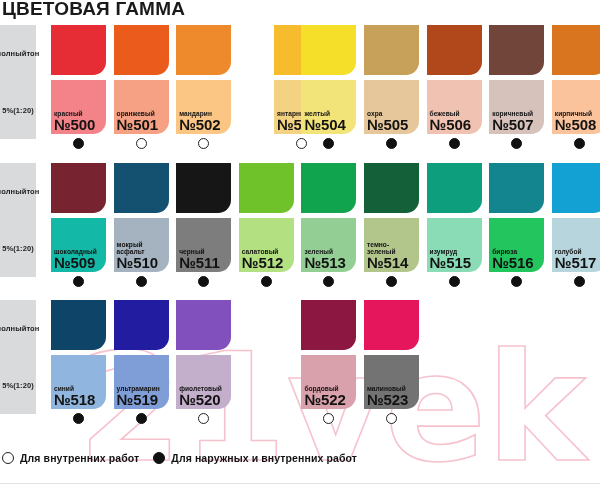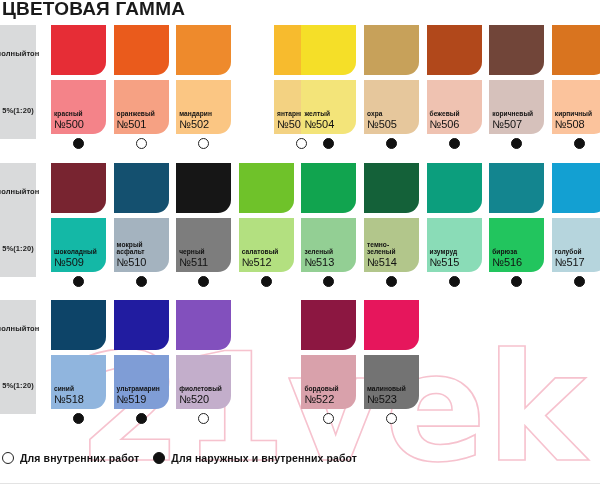--- a/index.html
+++ b/index.html
@@ -124,22 +124,22 @@
   }
   .c-name {
     font-size: 6.6px;
     font-weight: 700;
     color: #121212;
     line-height: 7.6px;
     letter-spacing: .05px;
     white-space: pre-line;
   }
   .c-code {
-    font-size: 11px;
-    font-weight: 400;
+    font-size: 15px;
+    font-weight: 700;
     color: #121212;
     line-height: 13px;
     letter-spacing: -.1px;
     margin-top: 0px;
   }
 
   .dotwrap {
     height: 18px;
     display: flex;
     align-items: center;

